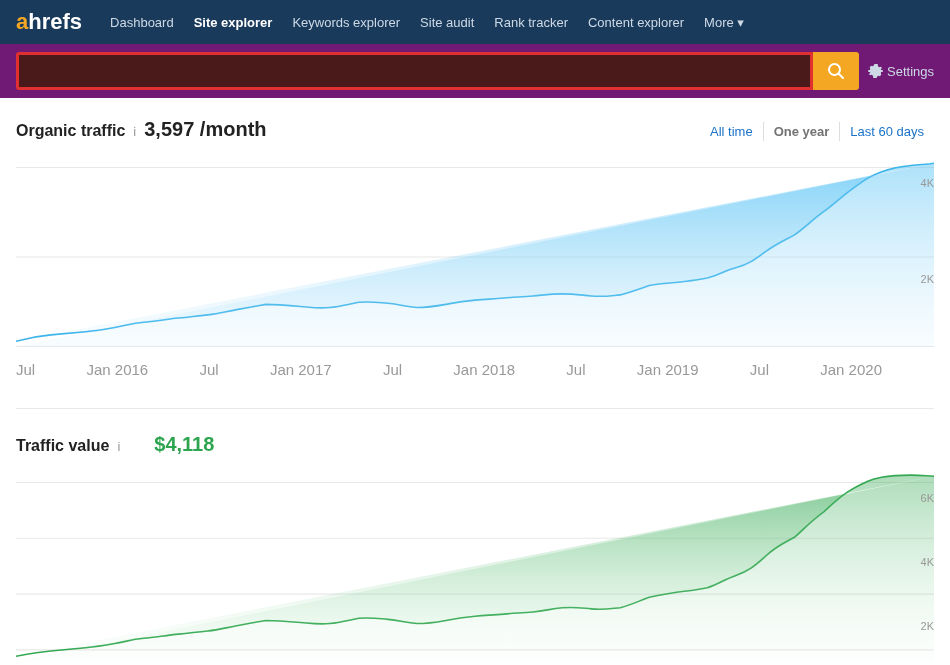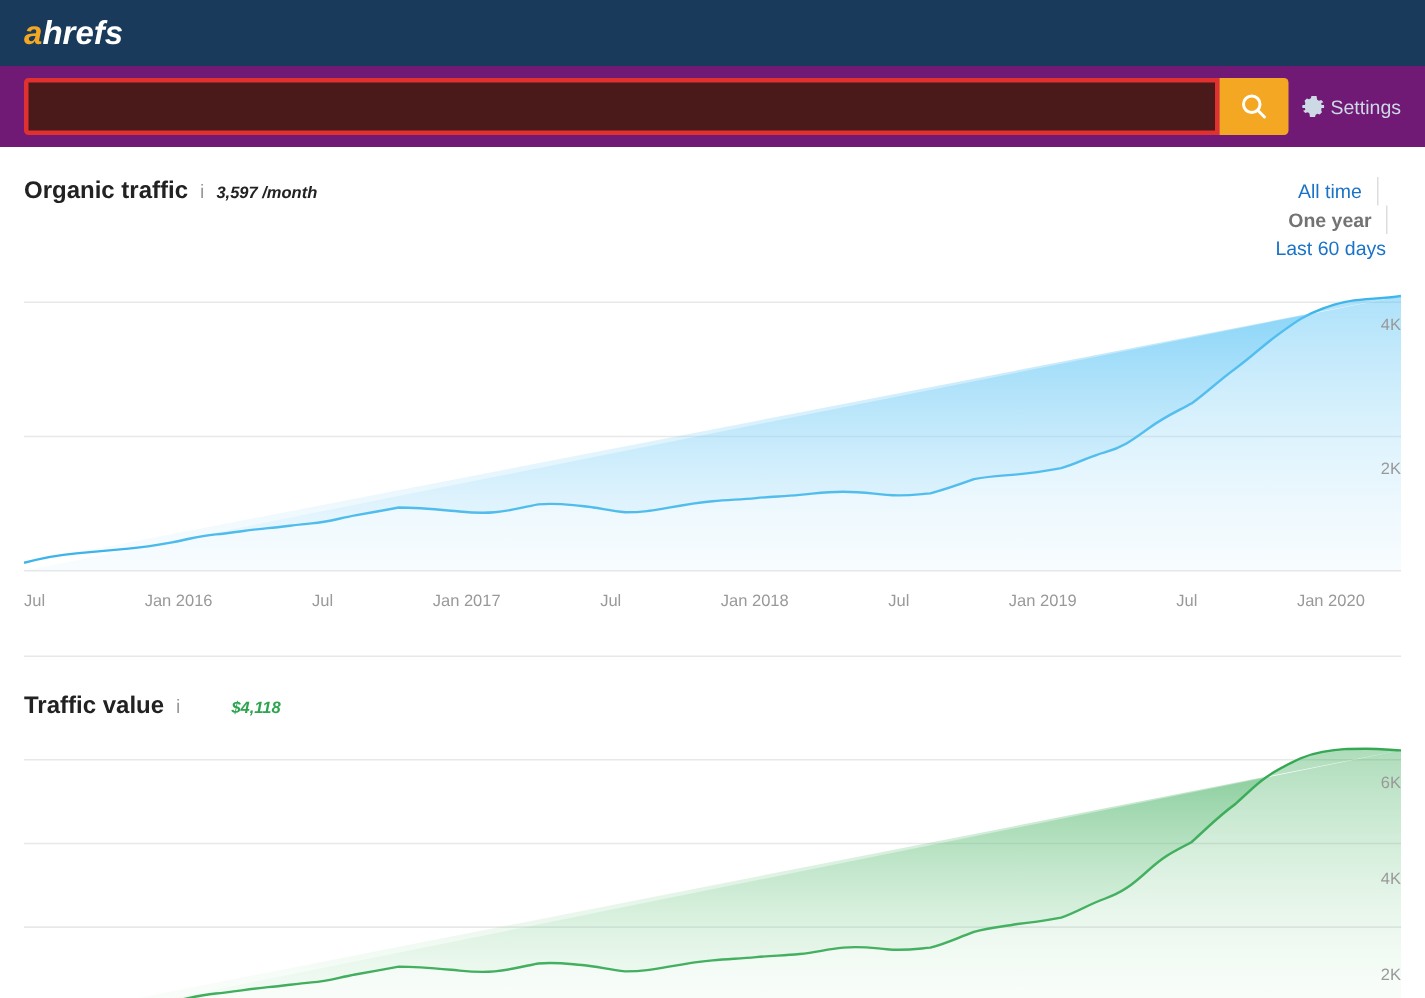--- a/index.html
+++ b/index.html
@@ -10,21 +10,20 @@
       background: #1a3a5c;
       display: flex;
       align-items: center;
       padding: 0 16px;
       height: 44px;
     }
     .navbar .logo {
       font-size: 22px;
       font-weight: bold;
       margin-right: 20px;
-      font-style: italic;
     }
     .navbar .logo span.a { color: #f4a723; }
     .navbar .logo span.hrefs { color: #fff; }
     .navbar nav { display: flex; gap: 4px; }
     .navbar nav a {
       color: #cdd9e5;
       text-decoration: none;
       font-size: 13px;
       padding: 4px 8px;
       border-radius: 3px;
@@ -88,23 +87,23 @@
       justify-content: space-between;
       margin-bottom: 16px;
     }
     .chart-title-group { display: flex; align-items: baseline; gap: 8px; }
     .chart-title {
       font-size: 16px;
       font-weight: bold;
       color: #222;
     }
     .chart-info { font-size: 13px; color: #999; cursor: pointer; }
-    .chart-value { font-size: 11px; font-weight: bold; color: #222; font-style: italic; }
+    .chart-value { font-size: 20px; font-weight: bold; color: #222; }
     .chart-value.green { color: #2da44e; margin-left: 26px; }
-    .time-filters { display: flex; align-items: center; gap: 0; flex-direction: column; }
+    .time-filters { display: flex; align-items: center; gap: 0; }
     .time-filter {
       font-size: 13px;
       color: #1a73c8;
       cursor: pointer;
       padding: 2px 10px;
       text-decoration: none;
       border-right: 1px solid #ddd;
     }
     .time-filter:last-child { border-right: none; }
     .time-filter.active { color: #737373; font-weight: bold; text-decoration: none; }
@@ -129,35 +128,44 @@
       justify-content: space-between;
       font-size: 11px;
       color: #999;
       padding: 4px 0;
       width: 36px;
       text-align: right;
     }
     .x-labels {
       display: flex;
       justify-content: space-between;
-      font-size: 11px;
+      font-size: 15px;
       color: #999;
       padding: 4px 0 0 0;
-      margin-right: 24px;
+      margin-right: 52px;
     }
 
     .divider { border: none; border-top: 1px solid #e8e8e8; margin: 0 0 24px 0; }
   </style>
 </head>
 <body>
 
 <div class="navbar">
   <div class="logo">
     <span class="a">a</span><span class="hrefs">hrefs</span>
   </div>
+  <nav>
+    <a href="#" class="nav-link">Dashboard</a>
+    <a href="#" class="nav-link active">Site explorer</a>
+    <a href="#" class="nav-link">Keywords explorer</a>
+    <a href="#" class="nav-link">Site audit</a>
+    <a href="#" class="nav-link">Rank tracker</a>
+    <a href="#" class="nav-link">Content explorer</a>
+    <span class="more">More ▾</span>
+  </nav>
 </div>
 
 <div class="search-bar">
   <div class="search-input-wrap">
     <input type="text" style="">
     <button class="search-btn">
       <svg width="18" height="18" viewBox="0 0 18 18" fill="none">
         <circle cx="7.5" cy="7.5" r="5.5" stroke="white" stroke-width="2"></circle>
         <line x1="11.5" y1="11.5" x2="16" y2="16" stroke="white" stroke-width="2" stroke-linecap="round"></line>
       </svg>

